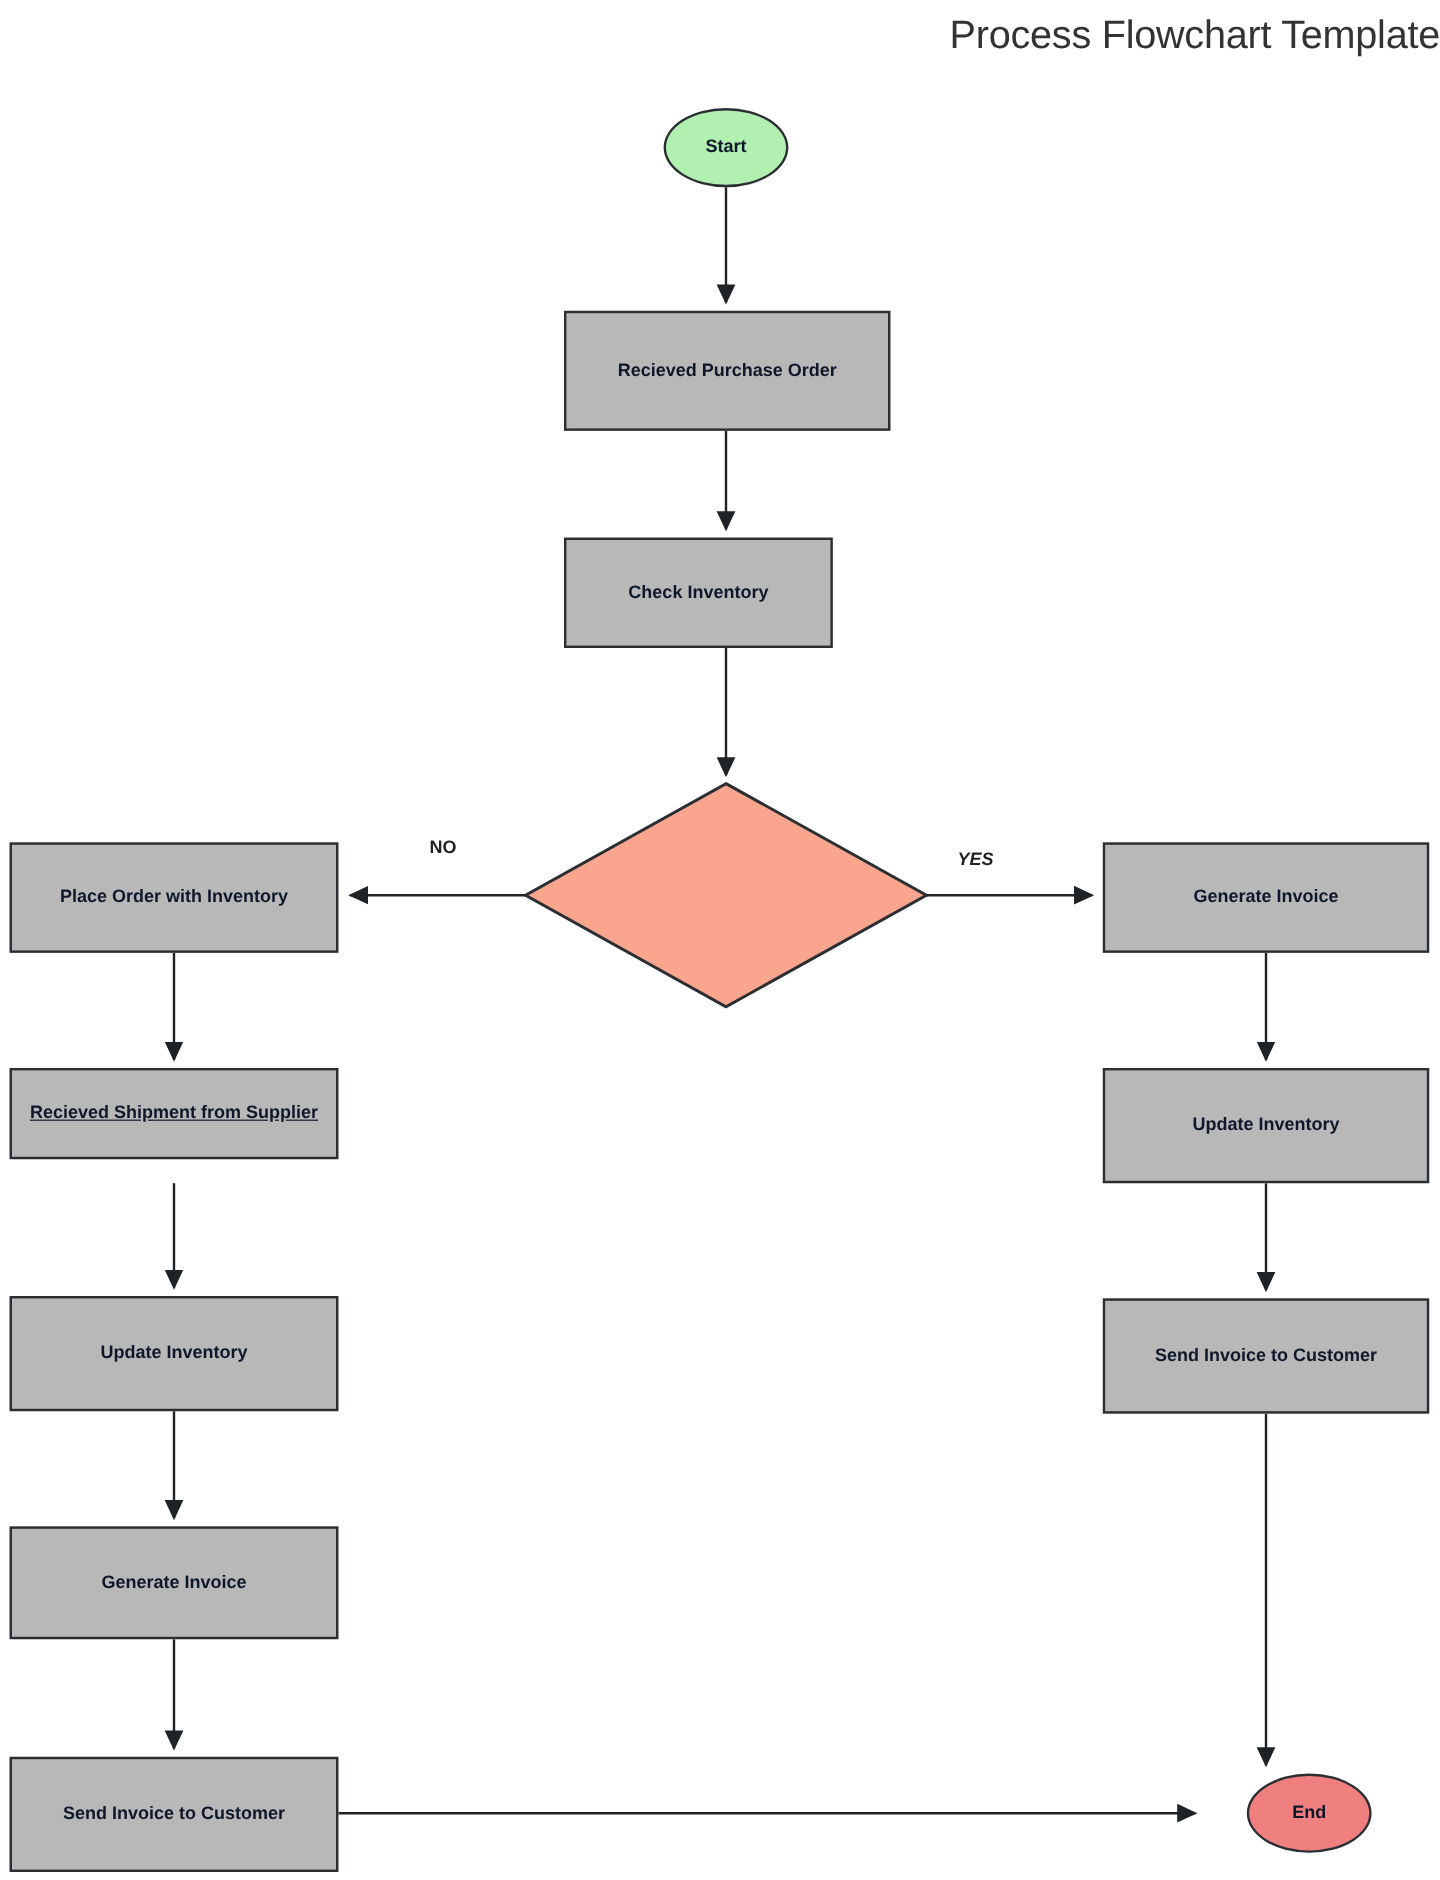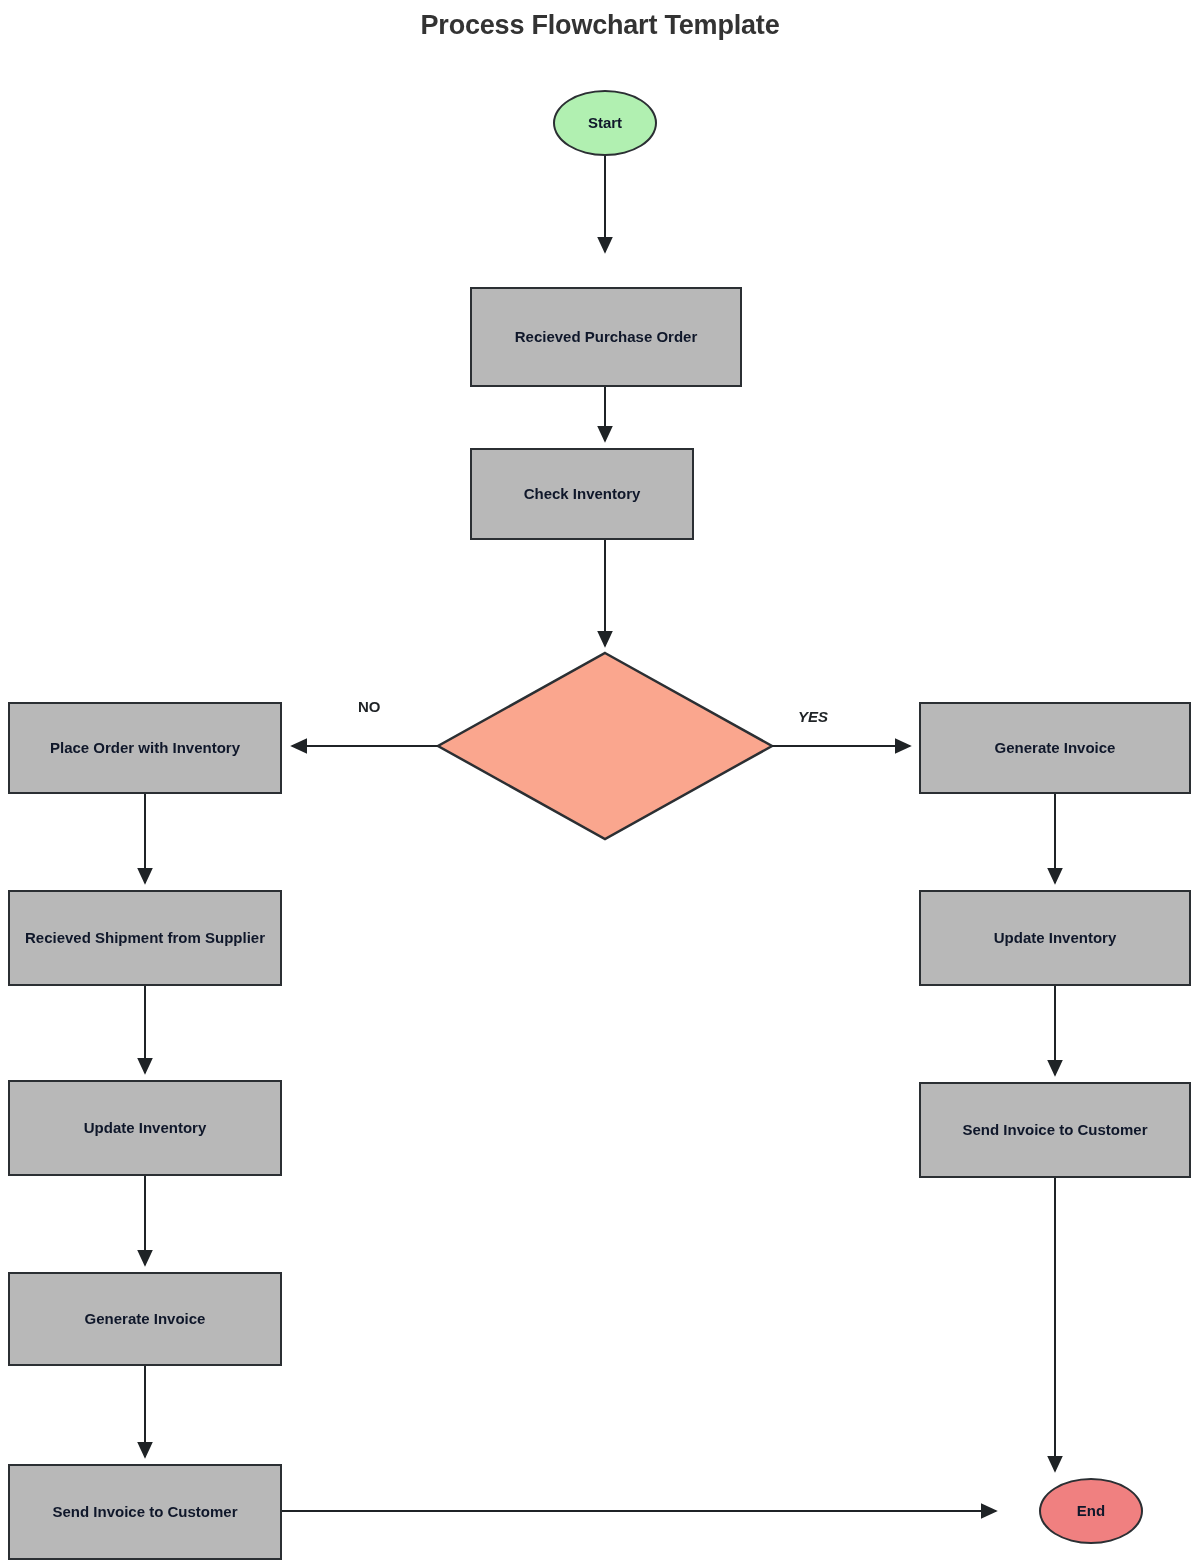--- a/index.html
+++ b/index.html
@@ -25,23 +25,23 @@
     left: 0;
     top: 0;
     width: 1200px;
     height: 1567px;
   }
   .chart-title {
     position: absolute;
     left: 0;
     top: 10px;
     width: 1200px;
-    text-align: center;
-    font-size: 27px;
-    font-weight: bold;
+    text-align: right;
+    font-size: 33px;
+    font-weight: normal;
     color: #333333;
     letter-spacing: -0.2px;
   }
   .node {
     position: absolute;
     box-sizing: border-box;
     display: flex;
     align-items: center;
     justify-content: center;
     text-align: center;
@@ -117,38 +117,38 @@
 
     <path d="M1055,986 L1055,1075" stroke="#1f2326" stroke-width="2" fill="none" marker-end="url(#arrowhead)"></path>
 
     <path d="M1055,1178 L1055,1471" stroke="#1f2326" stroke-width="2" fill="none" marker-end="url(#arrowhead)"></path>
   </svg>
 
   <div class="node terminator" style="left:553px; top:90px; width:104px; height:66px; background:#b1f0b1;">
     <span>Start</span>
   </div>
 
-  <div class="node process" style="left:470px; top:259px; width:272px; height:100px;margin-top:28px;">
+  <div class="node process" style="left:470px; top:259px; width:272px; height:100px;">
     <span>Recieved Purchase Order</span>
   </div>
 
   <div class="node process" style="left:470px; top:448px; width:224px; height:92px;">
     <span>Check Inventory</span>
   </div>
 
 
   <div class="node process" style="left:8px; top:702px; width:274px; height:92px;">
     <span>Place Order with Inventory</span>
   </div>
 
   <div class="node process" style="left:919px; top:702px; width:272px; height:92px;">
     <span>Generate Invoice</span>
   </div>
 
-  <div class="node process" style="left:8px; top:890px; width:274px; height:96px;">
+  <div class="node process" style="left:8px; top:890px; width:274px; height:76px;text-decoration:underline;">
     <span>Recieved Shipment from Supplier</span>
   </div>
 
   <div class="node process" style="left:919px; top:890px; width:272px; height:96px;">
     <span>Update Inventory</span>
   </div>
 
   <div class="node process" style="left:8px; top:1080px; width:274px; height:96px;">
     <span>Update Inventory</span>
   </div>

